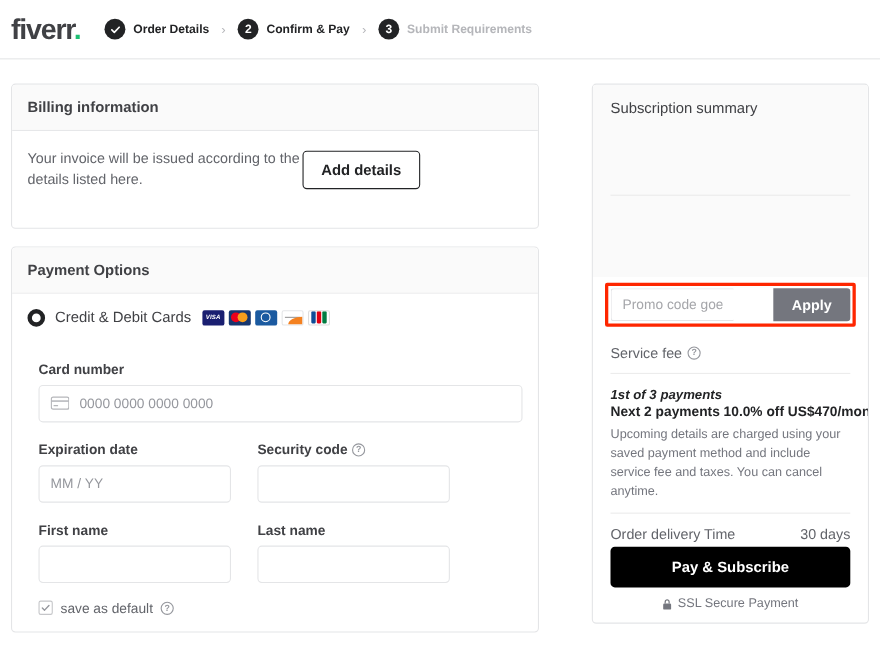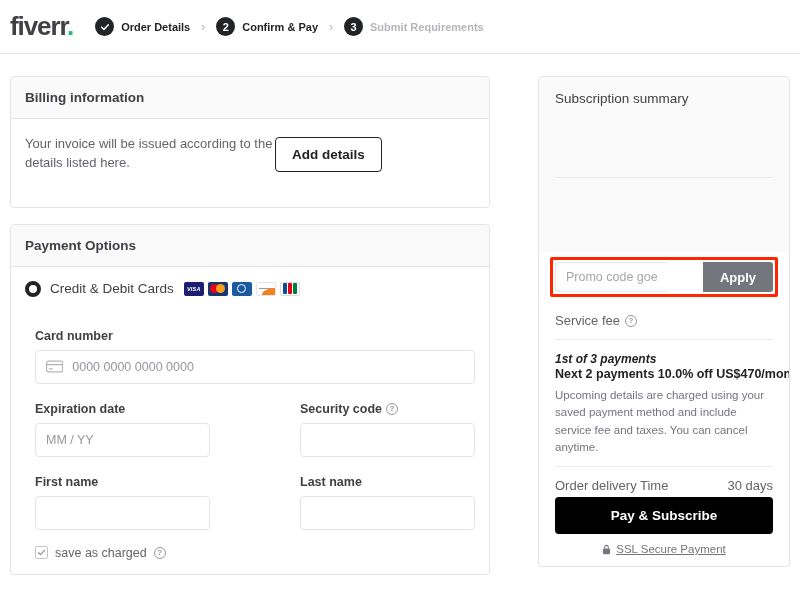--- a/index.html
+++ b/index.html
@@ -142,21 +142,21 @@
     font-family: inherit;
     font-size: 12.5px;
     color: #404145;
     padding: 0 10px;
     background: #fff;
     outline: none;
   }
   .input::placeholder { color: #95979d; }
   .input-card { display: flex; align-items: center; border: 1px solid #e4e5e7; border-radius: 4px; height: 34px; padding: 0 10px; }
   .input-card .input { border: none; height: auto; padding: 0 0 0 9px; }
-  .row2 { display: flex; margin-top: 18px; justify-content: space-between; }
+  .row2 { display: flex; gap: 24px; margin-top: 18px; }
   .col { width: 175px; flex: none; }
   .help {
     width: 12px; height: 12px; border-radius: 50%;
     border: 1px solid #95979d; color: #95979d;
     font-size: 8px; font-weight: 700;
     display: inline-flex; align-items: center; justify-content: center;
     flex: none;
   }
   .savecheck { display: flex; align-items: center; gap: 7px; margin-top: 16px; }
   .cbox {
@@ -219,21 +219,21 @@
     display: block;
     width: calc(100% - 32px);
     margin: 0 16px;
     background: #000; color: #fff;
     border: none; border-radius: 4px;
     font-family: inherit; font-size: 13.5px; font-weight: 700;
     padding: 11px 0; cursor: pointer;
   }
   .ssl {
     display: flex; align-items: center; justify-content: center; gap: 5px;
-    font-size: 11.5px; color: #74767e; padding: 9px 0 11px 0; text-decoration: underline;
+    font-size: 11.5px; color: #74767e; padding: 9px 0 11px 0;
   }
 </style>
 </head>
 <body>
 
 <div class="header">
   <div class="logo"><span>fiverr</span><span class="dot">.</span></div>
 
   <div class="steps">
     <div class="step">
@@ -335,21 +335,21 @@
             <input class="input" type="text" placeholder="" style="">
           </div>
         </div>
 
         <div class="savecheck">
           <span class="cbox">
             <svg width="9" height="9" viewBox="0 0 12 12">
               <path d="M2 6.2 L4.7 8.9 L10 3.3" fill="none" stroke="#95979d" stroke-width="1.7" stroke-linecap="round" stroke-linejoin="round"></path>
             </svg>
           </span>
-          <span class="save-label">save as charged</span>
+          <span class="save-label">save as default</span>
           <span class="help">?</span>
         </div>
       </div>
     </div>
   </div>
 
   <div class="spacer"></div>
 
   <div class="right">
     <div class="side">

